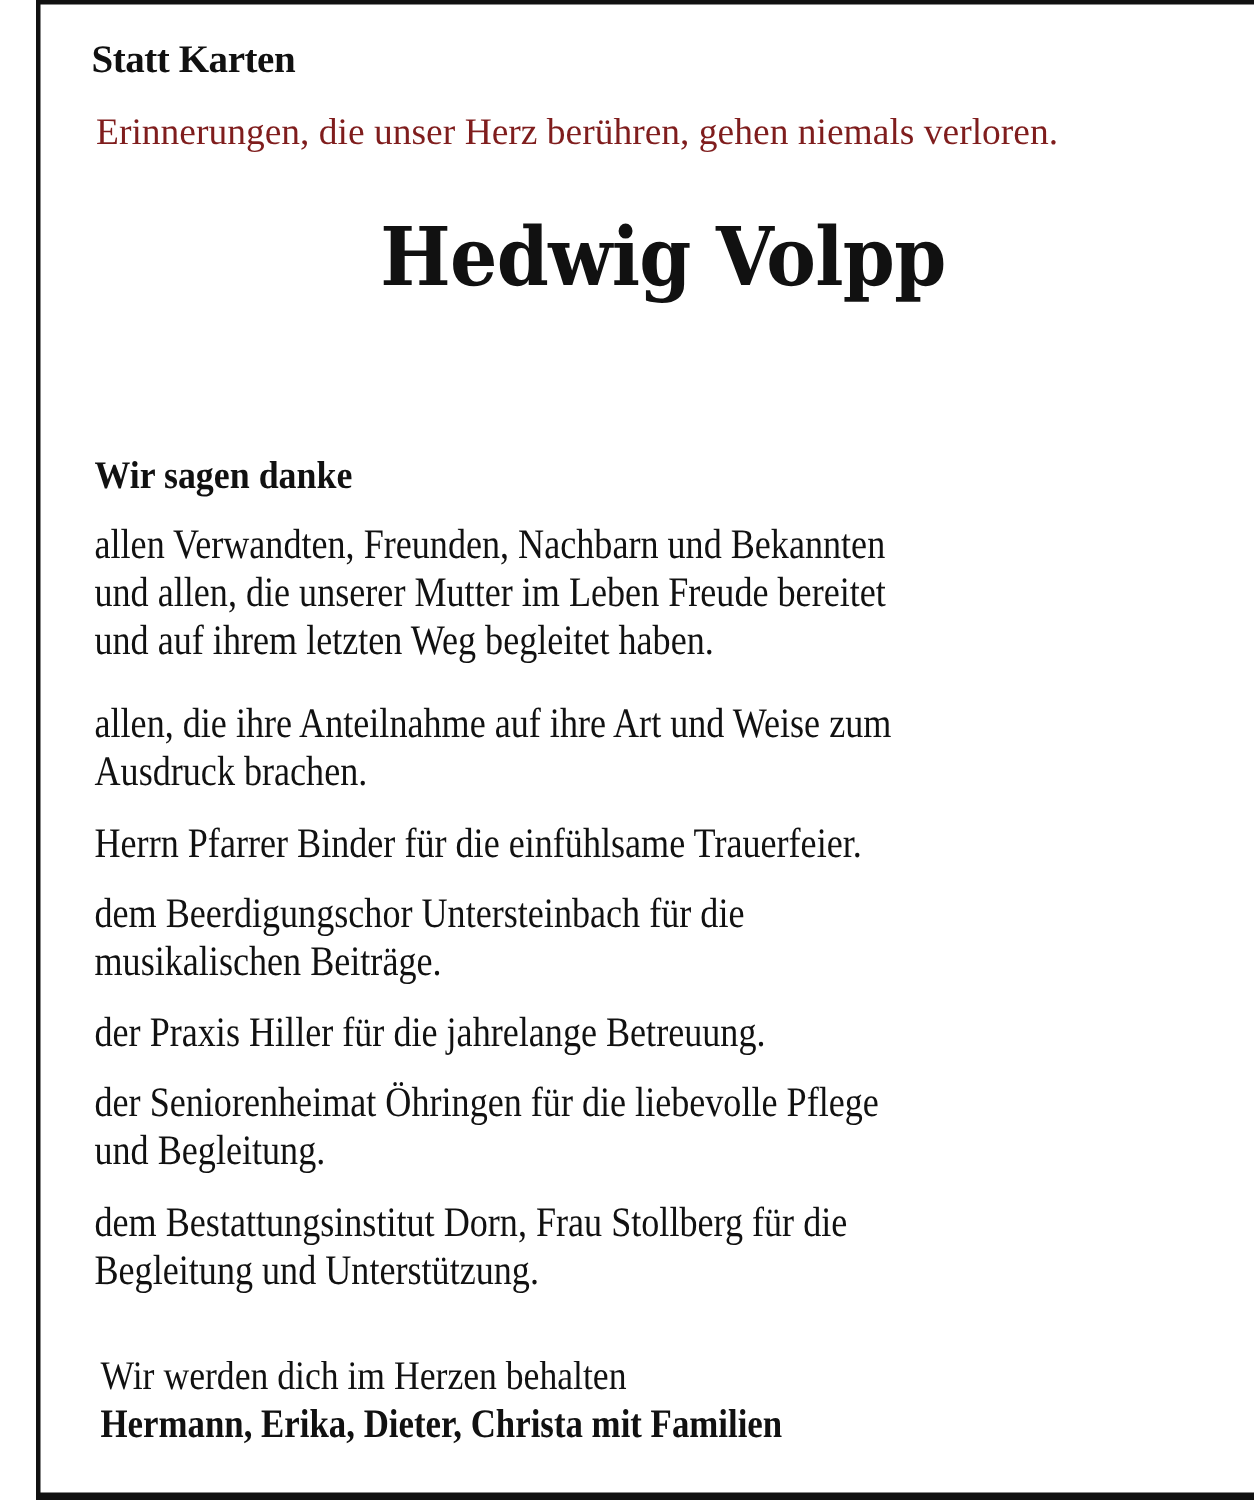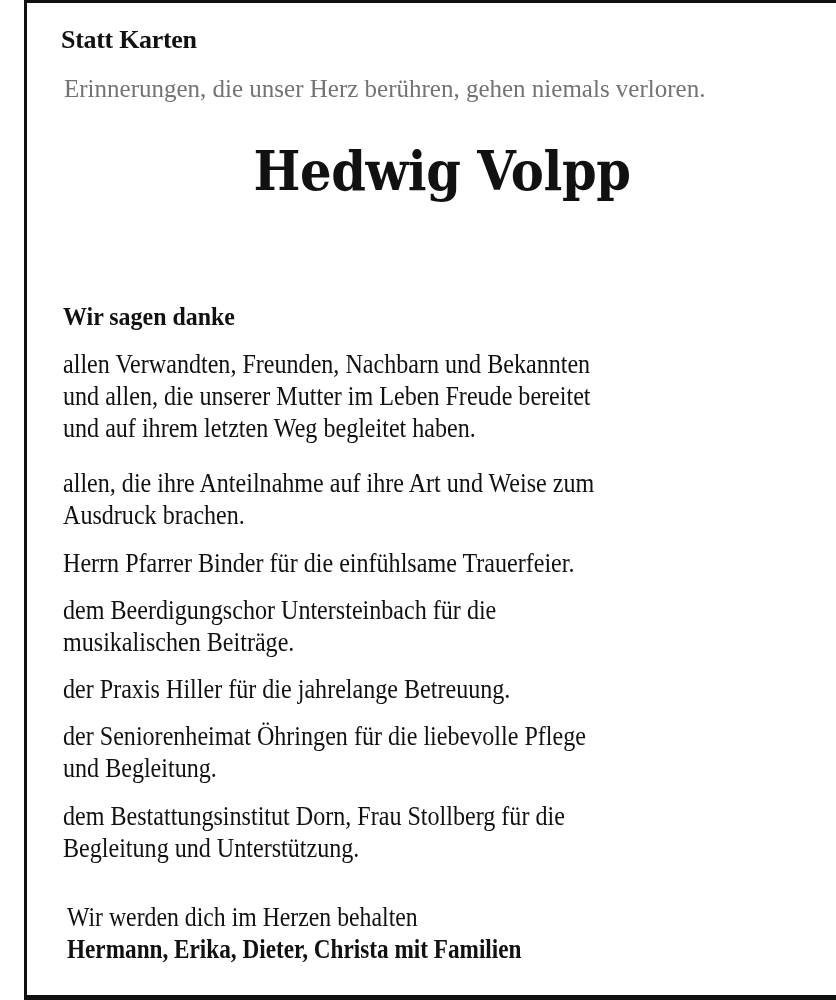--- a/index.html
+++ b/index.html
@@ -17,21 +17,21 @@
     }
     .abs { position: absolute; white-space: nowrap; }
     .kicker {
       left: 34px; top: 22px;
       font-family: "Liberation Serif", serif; font-weight: bold;
       font-size: 26px; letter-spacing: -0.3px;
     }
     .motto {
       left: 37px; top: 72px;
       font-family: "Liberation Serif", serif;
-      font-size: 25px; color: #737373;
+      font-size: 25px; color: #7f1d1d;
     }
     .name {
       left: 0; width: 830px; top: 136px; text-align: center;
       font-family: "DejaVu Serif", serif; font-weight: bold;
       font-size: 54px; letter-spacing: -0.5px;
       transform: scaleX(0.92); transform-origin: center;
     }
     .dates {
       left: 0; width: 830px; top: 224px; text-align: center;
       font-family: "Liberation Serif", serif;

